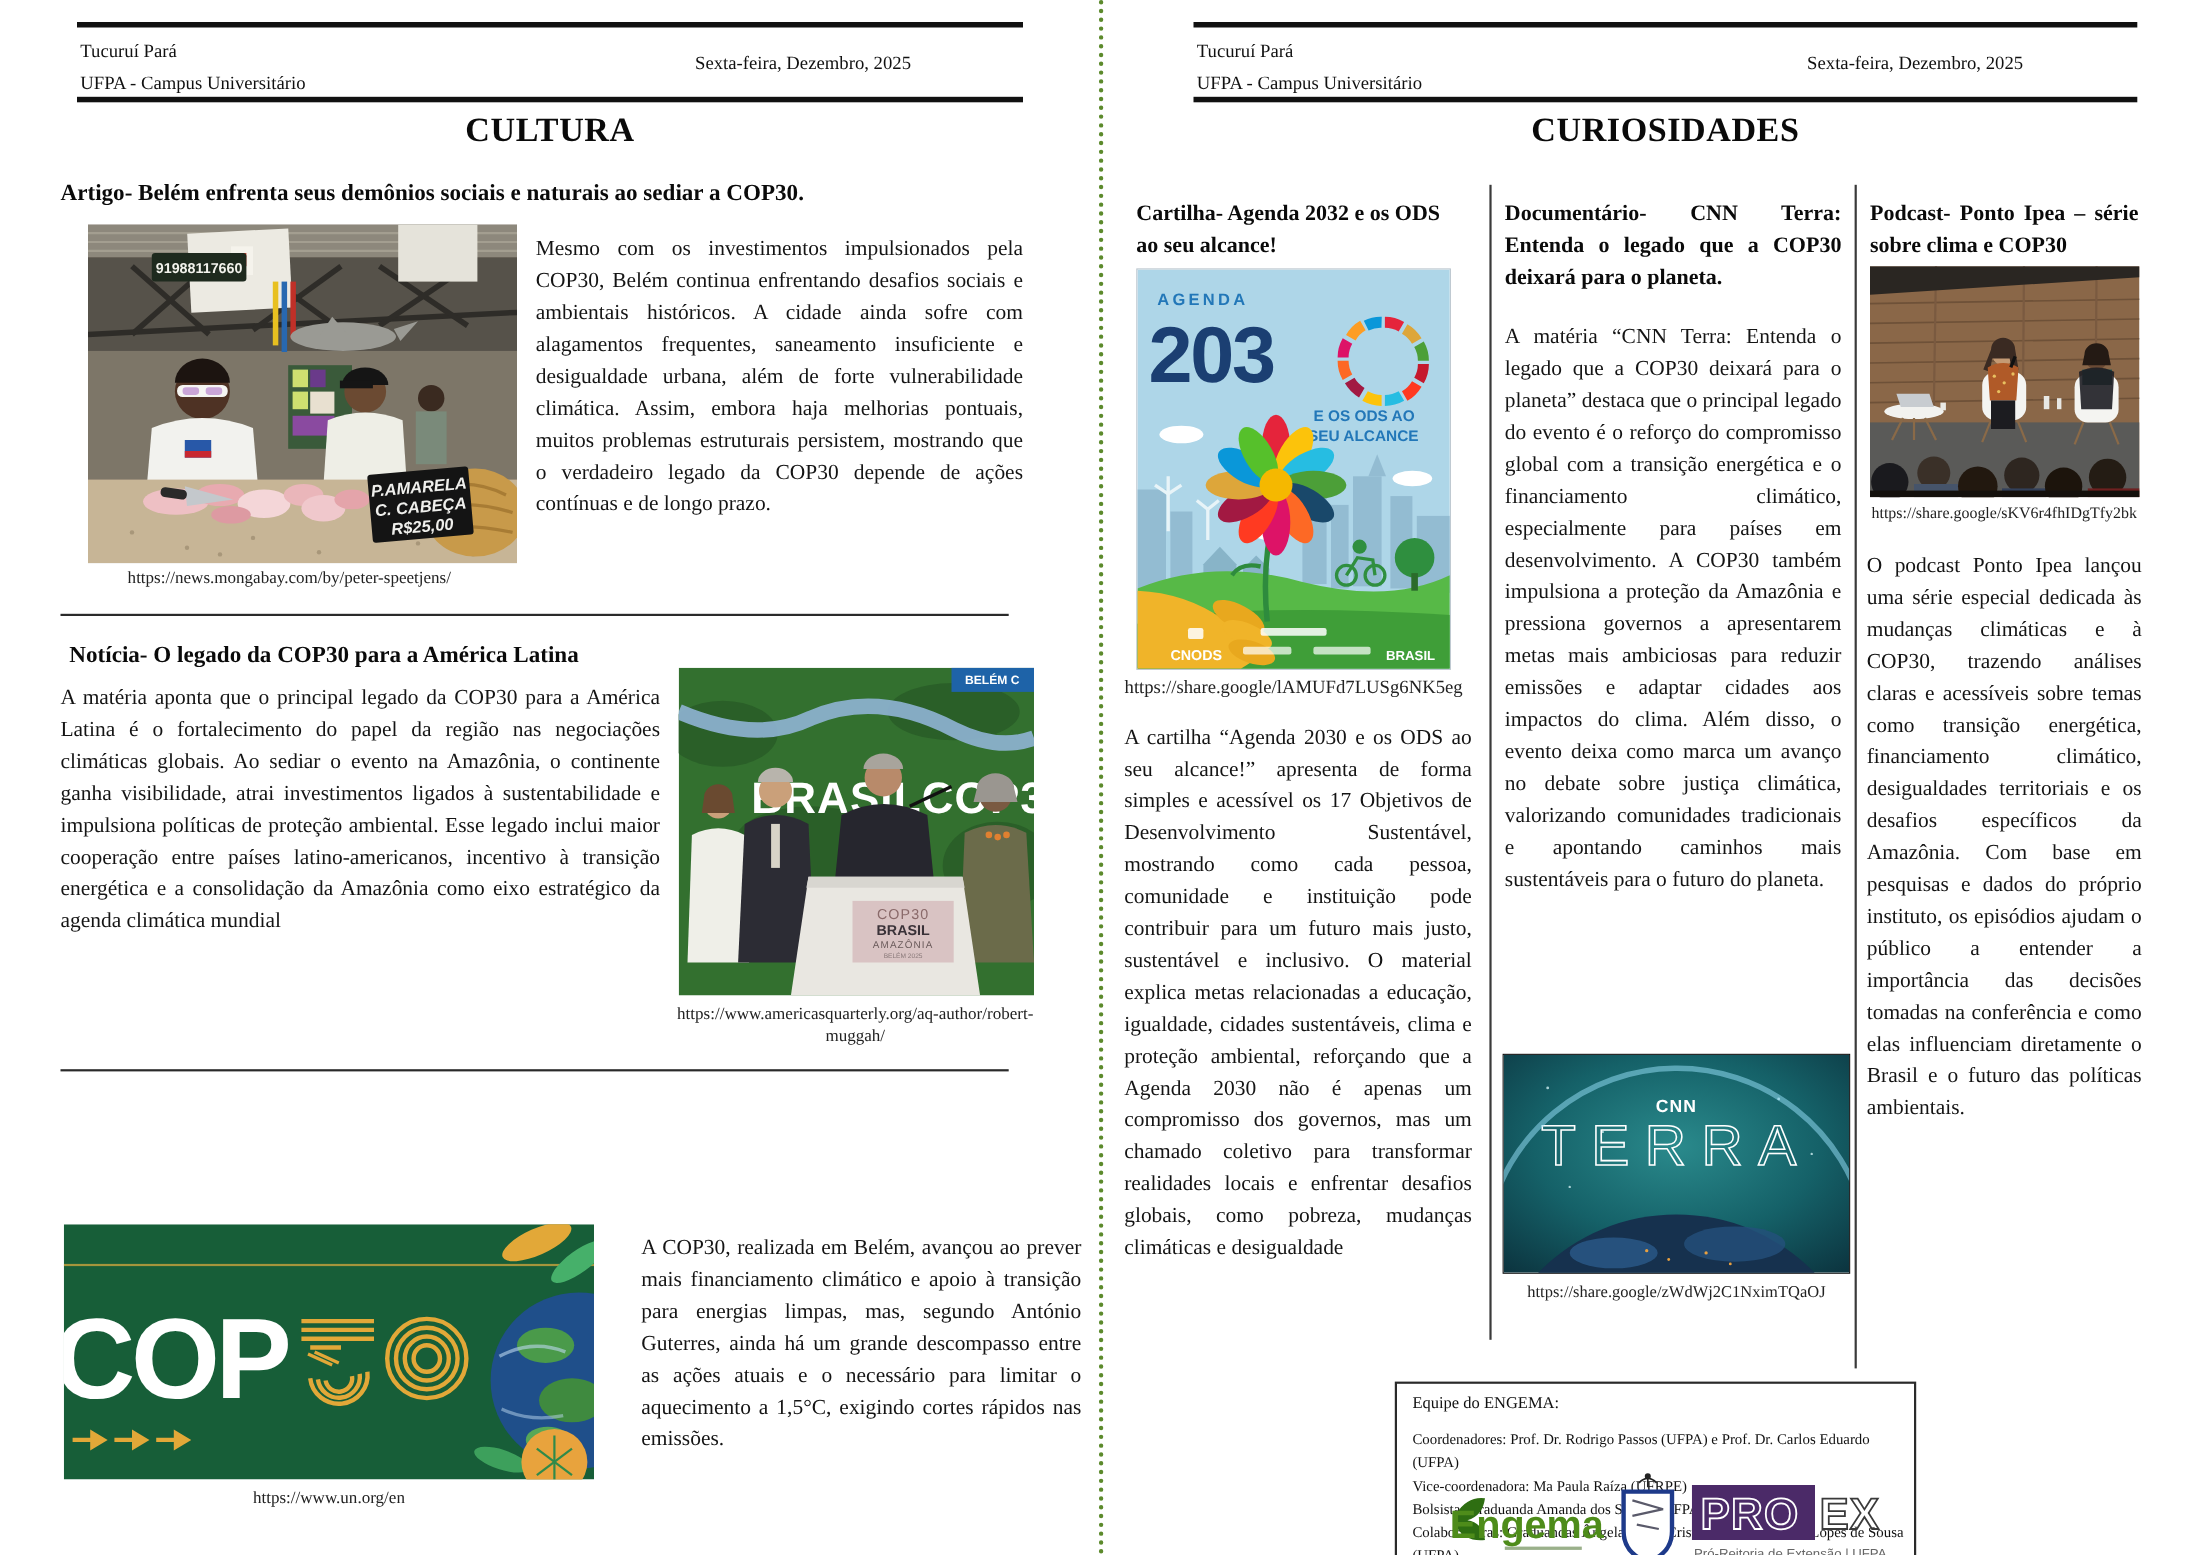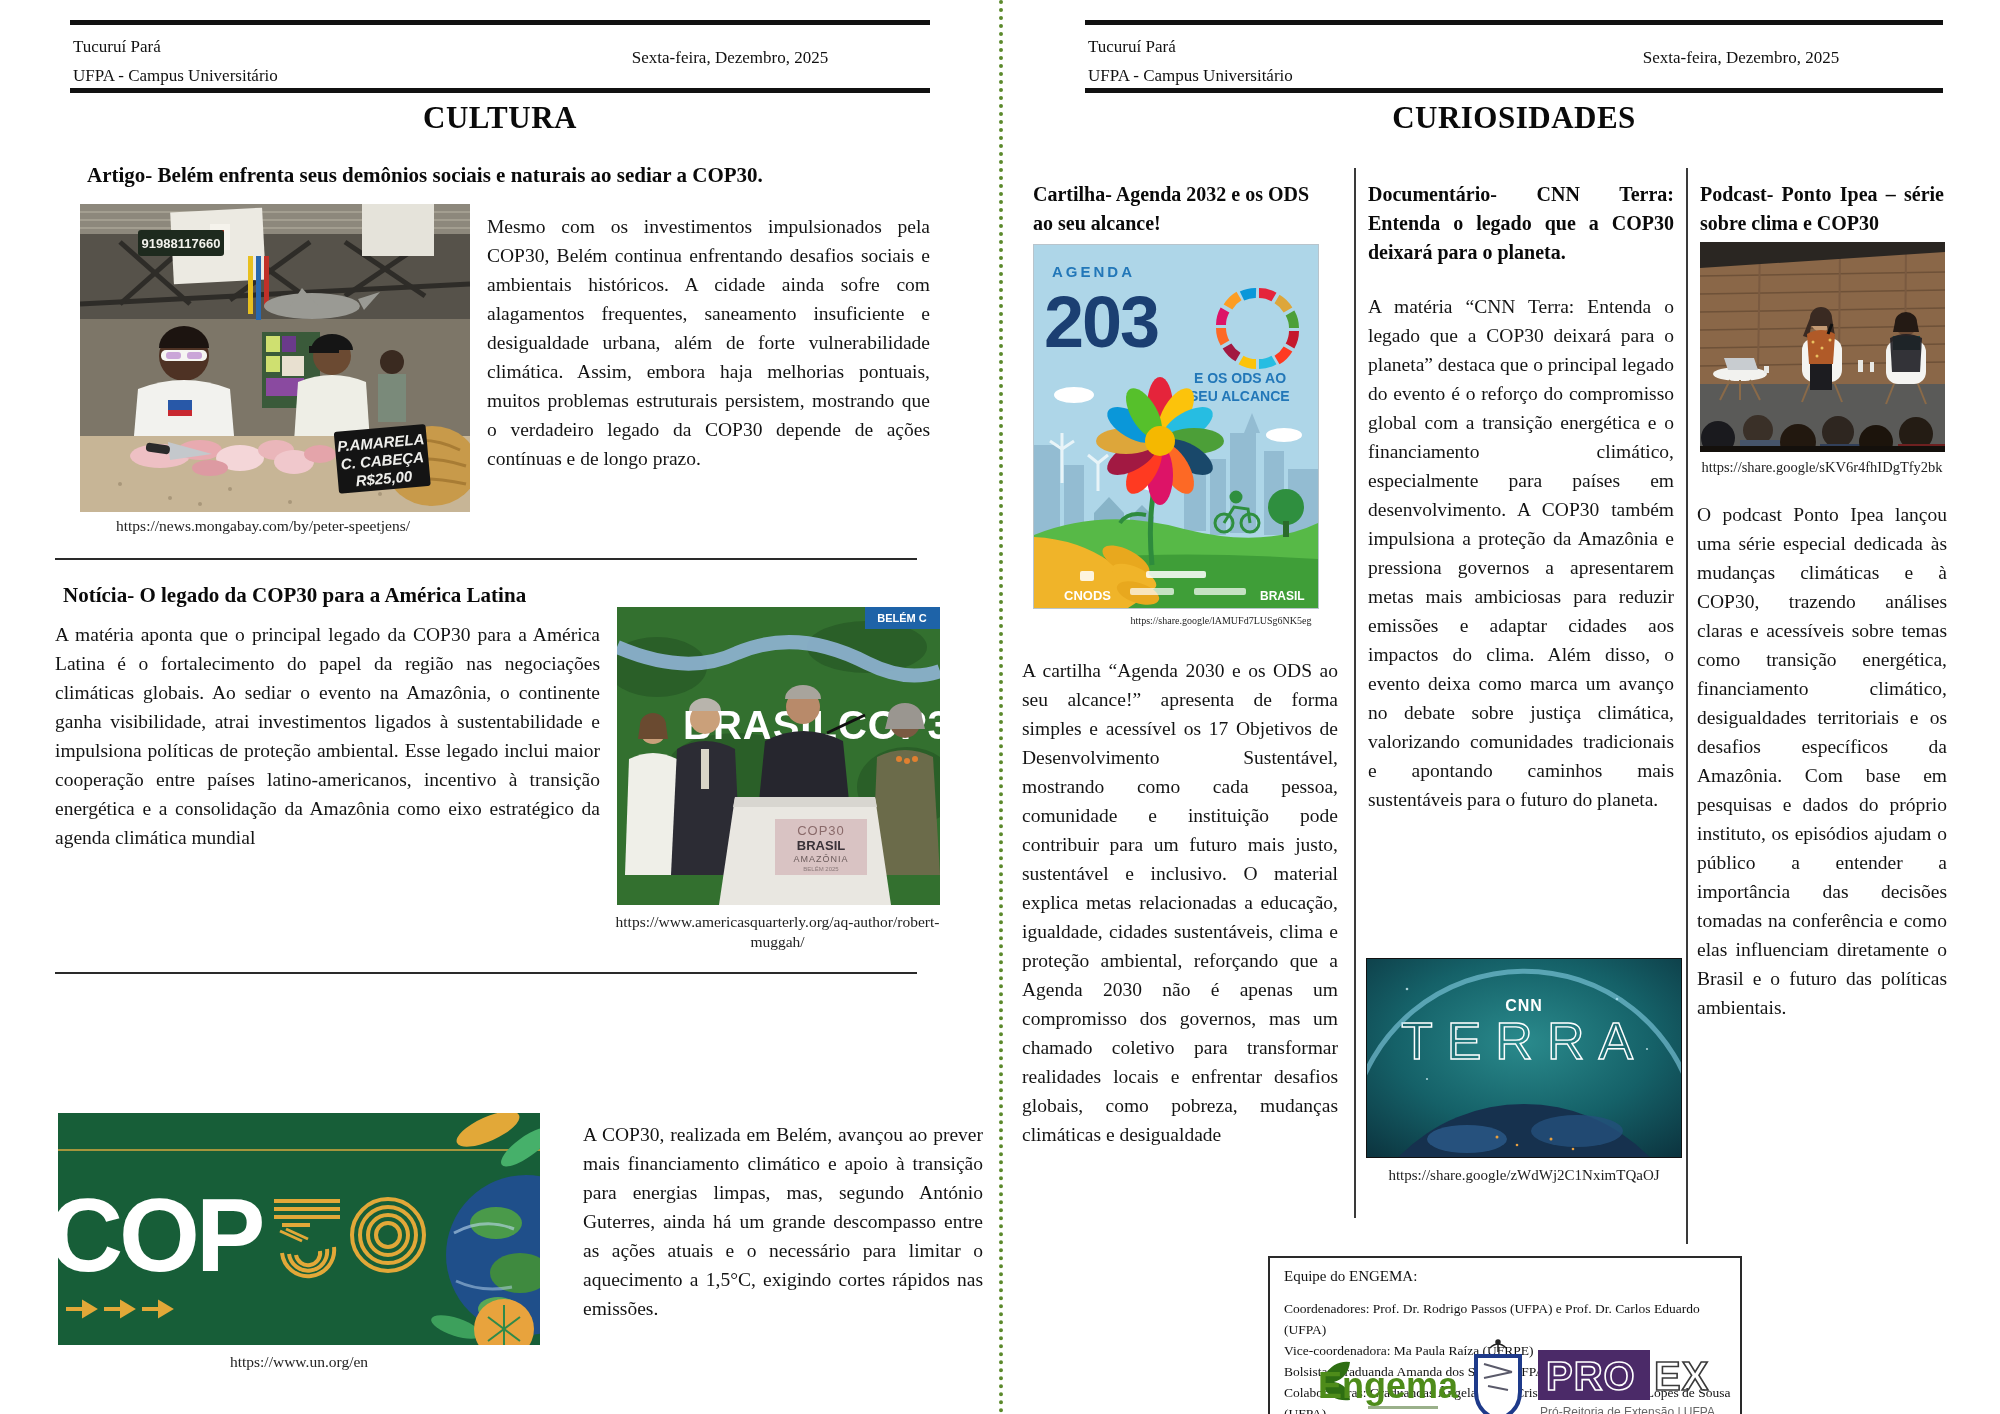--- a/index.html
+++ b/index.html
@@ -32,21 +32,21 @@
   <div class="abs rule" style="left:70px;top:20px;width:860px;"></div>
   <div class="abs mast-loc" style="left:73px;top:33px;">
     <div>Tucuruí Pará</div>
     <div>UFPA - Campus Universitário</div>
   </div>
   <div class="abs mast-date" style="left:530px;top:48px;width:400px;">Sexta-feira, Dezembro, 2025</div>
   <div class="abs rule" style="left:70px;top:88px;width:860px;"></div>
 
   <div class="abs section-title" style="left:70px;top:100px;width:860px;">CULTURA</div>
 
-  <div class="abs art-head" style="left:55px;top:160px;width:760px;margin-left:32px;">Artigo- Belém enfrenta seus demônios sociais e naturais ao sediar a COP30.</div>
+  <div class="abs art-head" style="left:55px;top:160px;width:760px;">Artigo- Belém enfrenta seus demônios sociais e naturais ao sediar a COP30.</div>
 
   <div class="abs" style="left:68px;top:204px;width:390px;height:308px;padding-left:12px;">
     <svg width="390" height="308" viewBox="0 0 390 308">
       <rect width="390" height="308" fill="#7d7668"></rect>
       <rect x="0" y="0" width="390" height="30" fill="#8d887c"></rect>
       <g stroke="#a39e90" stroke-width="2">
           <line x1="0" y1="8" x2="390" y2="8"></line>
           <line x1="0" y1="16" x2="390" y2="16"></line>
           <line x1="0" y1="24" x2="390" y2="24"></line>
         </g>
@@ -369,21 +369,21 @@
       <g fill="#ffffff">
         <rect x="112" y="326" width="60" height="7" rx="2" opacity=".85"></rect>
           <rect x="46" y="326" width="14" height="10" rx="2" opacity=".85"></rect>
         <rect x="160" y="343" width="52" height="7" rx="2" opacity=".7"></rect>
           <rect x="96" y="343" width="44" height="7" rx="2" opacity=".7"></rect>
         <text x="30" y="355" font-size="13" font-weight="bold">CNODS</text>
         <text x="226" y="355" font-size="12" font-weight="bold">BRASIL</text>
       </g>
     </svg>
   </div>
-  <div class="abs caption" style="left:1063px;top:614px;width:316px;font-size:10px;">https://share.google/lAMUFd7LUSg6NK5eg</div>
+  <div class="abs caption" style="left:1018px;top:614px;width:316px;font-size:17px;">https://share.google/lAMUFd7LUSg6NK5eg</div>
   <div class="abs body-txt" style="left:1022px;top:656px;width:316px;">A cartilha “Agenda 2030 e os ODS ao seu alcance!” apresenta de forma simples e acessível os 17 Objetivos de Desenvolvimento Sustentável, mostrando como cada pessoa, comunidade e instituição pode contribuir para um futuro mais justo, sustentável e inclusivo. O material explica metas relacionadas a educação, igualdade, cidades sustentáveis, clima e proteção ambiental, reforçando que a Agenda 2030 não é apenas um compromisso dos governos, mas um chamado coletivo para transformar realidades locais e enfrentar desafios globais, como pobreza, mudanças climáticas e desigualdade</div>
 
   <div class="abs art-head just" style="left:1368px;top:180px;width:306px;font-size:20px;">Documentário- CNN Terra: Entenda o legado que a COP30 deixará para o planeta.</div>
   <div class="abs body-txt" style="left:1368px;top:292px;width:306px;">A matéria “CNN Terra: Entenda o legado que a COP30 deixará para o planeta” destaca que o principal legado do evento é o reforço do compromisso global com a transição energética e o financiamento climático, especialmente para países em desenvolvimento. A COP30 também impulsiona a proteção da Amazônia e pressiona governos a apresentarem metas mais ambiciosas para reduzir emissões e adaptar cidades aos impactos do clima. Além disso, o evento deixa como marca um avanço no debate sobre justiça climática, valorizando comunidades tradicionais e apontando caminhos mais sustentáveis para o futuro do planeta.</div>
 
   <div class="abs" style="left:1366px;top:958px;width:316px;height:200px;border:1px solid #111;box-sizing:border-box;">
     <svg width="314" height="198" viewBox="0 0 314 198">
       <defs>
         <radialGradient id="cnnbg" cx="50%" cy="42%" r="75%">
           <stop offset="0%" stop-color="#2a8a8c"></stop>

